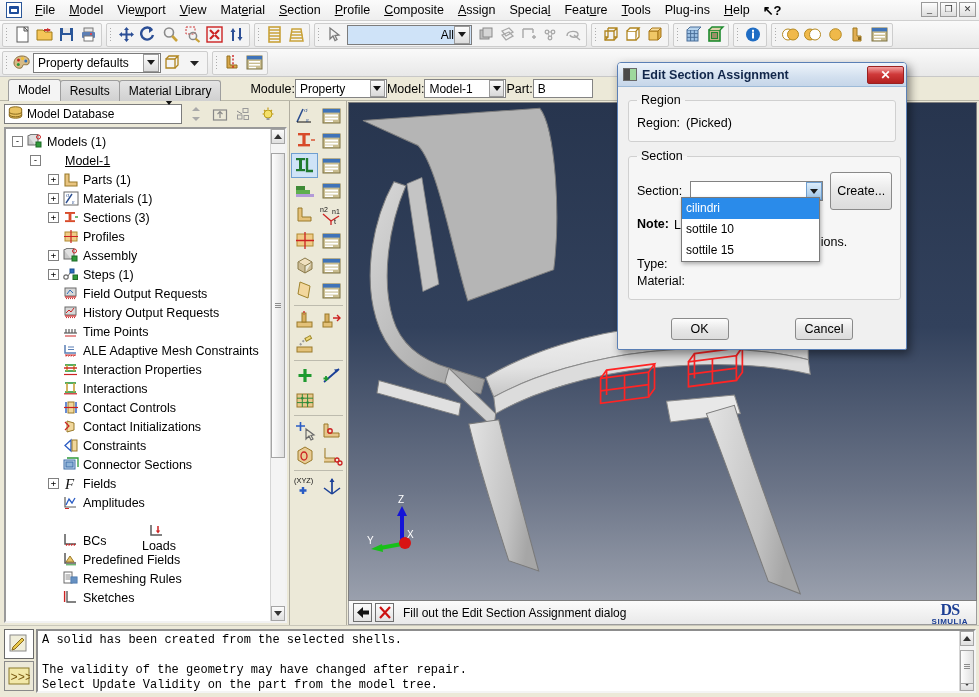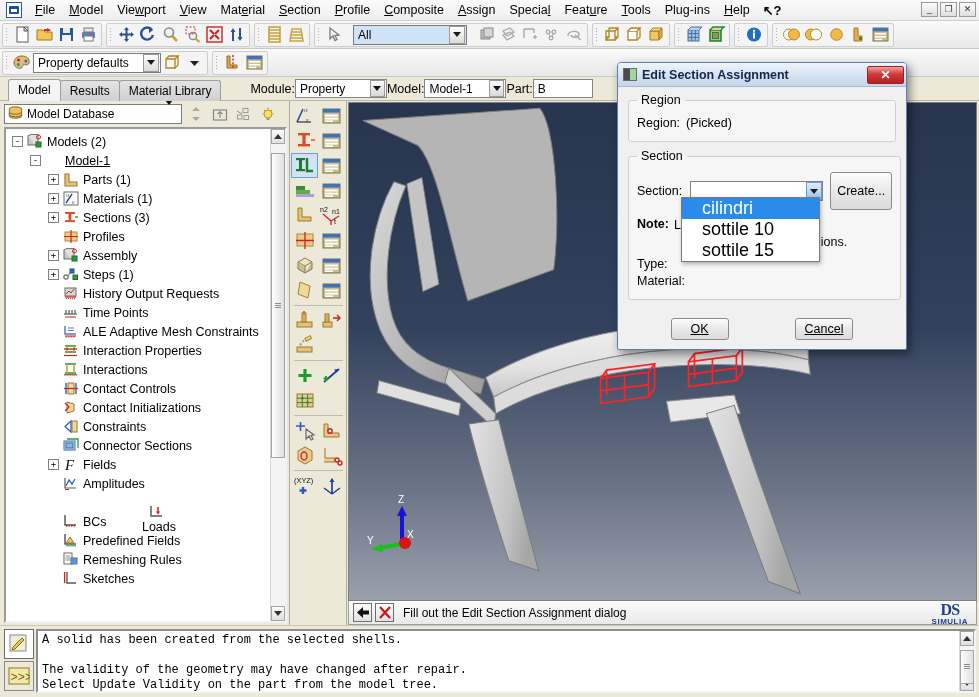--- a/index.html
+++ b/index.html
@@ -582,37 +582,37 @@
   .createbtn { margin-left: 7px; padding: 11px 6px; }
   .note-row { display: flex; align-items: flex-start; margin-top: 7px; }
   .note-lbl { font-weight: bold; white-space: nowrap; }
   .note-text { margin-left: 5px; line-height: 17px; }
   .dlg-footer {
     display: flex;
     justify-content: center;
     gap: 66px;
     padding: 3px 0 9px;
   }
-  .dlg-footer .btn { min-width: 58px; text-align: center; text-decoration: underline; }
+  .dlg-footer .btn { min-width: 58px; text-align: center; }
 
   
   .dropdown {
     position: absolute;
     left: 681px; top: 197px;
     width: 139px;
     background: #fff;
     border: 1px solid #7a7a7a;
     z-index: 80;
     box-shadow: 1px 2px 4px rgba(0,0,0,.3);
   }
   .dditem {
     height: 21px;
     line-height: 21px;
-    padding-left: 20px;
-    font-size: 18px;
+    padding-left: 4px;
+    font-size: 12px;
     cursor: pointer;
     color: #000;
   }
   .dditem.sel { background: #2a8bea; color: #fff; }
 </style>
 </head>
 <body>
 
 <div id="app">
 
@@ -726,21 +726,21 @@
           </svg>
         </div>
     </div>
     <div class="tb-group">
       <div class="grip"></div>
       <div class="tbtn">
           <svg width="17" height="17">
             <path d="M4 2 L4 13 L7 10 L9 14.5 L11 13.5 L9 9.5 L13 9 Z" fill="none" stroke="#7b7b7b" stroke-width="1.3"></path>
           </svg>
         </div>
-      <div class="combo" style="width:114px; margin:0 8px; background:#cfe3f8;">
+      <div class="combo" style="width:125px; margin:0 2px; background:#cfe3f8;text-align:right;">
         <span class="ctext">All</span>
         <span class="carrow"></span>
       </div>
       <div class="tbtn">
           <svg width="17" height="17">
             <rect x="3" y="4" width="9" height="9" fill="#bfbfbf" stroke="#8a8a8a"></rect>
             <rect x="6" y="2" width="9" height="9" fill="#d6d6d6" stroke="#8a8a8a"></rect>
           </svg>
         </div>
       <div class="tbtn">
@@ -977,21 +977,21 @@
             <div class="trow" style="padding-left: 4px;">
               <span class="expander">-</span>
               <span class="ticon">
                 <svg width="16" height="15">
                   <rect x="1" y="2" width="7" height="9" fill="#c9c9c9" stroke="#6a6a6a"></rect>
                   <path d="M1 2 l3 -1.6 h7 v9 l-3 1.6" fill="#e0e0e0" stroke="#6a6a6a"></path>
                   <rect x="9" y="8" width="5" height="5" fill="#2f9a3a" stroke="#1f6a26"></rect>
                   <circle cx="11.5" cy="3" r="2" fill="none" stroke="#cc2222"></circle>
                 </svg>
               </span>
-              <span class="tlabel">Models (2)</span>
+              <span class="tlabel">Models (1)</span>
             </div>
             <div class="trow" style="padding-left: 22px;">
               <span class="expander">-</span>
               <span class="ticon"></span>
               <span class="tlabel underline">Model-1</span>
             </div>
             <div class="trow" style="padding-left: 40px;">
               <span class="expander">+</span>
               <span class="ticon">
                 <svg width="16" height="15">
@@ -1050,20 +1050,32 @@
               <span class="expander">+</span>
               <span class="ticon">
                 <svg width="16" height="15">
                   <circle cx="3" cy="10" r="2.2" fill="none" stroke="#6a6a6a" stroke-width="1.2"></circle>
                   <rect x="7" y="2" width="4" height="4" fill="#2a6fbd" stroke="#1a4f8f"></rect>
                   <rect x="10" y="8" width="4.5" height="4.5" fill="#2f9a3a" stroke="#1f6a26"></rect>
                   <path d="M5 9 L7 6" stroke="#6a6a6a"></path>
                 </svg>
               </span>
               <span class="tlabel">Steps (1)</span>
+            </div>
+            <div class="trow" style="padding-left: 40px;">
+              <span class="expander none"></span>
+              <span class="ticon">
+                <svg width="16" height="15">
+                  <rect x="2" y="2" width="11" height="8" fill="#d8d8d8" stroke="#6a6a6a"></rect>
+                  <path d="M2 11 h11" stroke="#cc2222" stroke-width="1.2"></path>
+                  <path d="M3 12.6 h1 M5 12.6 h1 M7 12.6 h1 M9 12.6 h1 M11 12.6 h1" stroke="#cc2222"></path>
+                  <path d="M4 8 L7 4 L10 7" stroke="#2a6fbd" fill="none"></path>
+                </svg>
+              </span>
+              <span class="tlabel">Field Output Requests</span>
             </div>
             <div class="trow" style="padding-left: 40px;">
               <span class="expander none"></span>
               <span class="ticon">
                 <svg width="16" height="15">
                   <rect x="2" y="2" width="11" height="8" fill="#d8d8d8" stroke="#6a6a6a"></rect>
                   <path d="M2 11 h11" stroke="#cc2222" stroke-width="1.2"></path>
                   <path d="M3 12.6 h1 M5 12.6 h1 M7 12.6 h1 M9 12.6 h1 M11 12.6 h1" stroke="#cc2222"></path>
                   <path d="M3 8 L6 5 L8 7 L11 3" stroke="#cc2222" fill="none"></path>
                 </svg>

